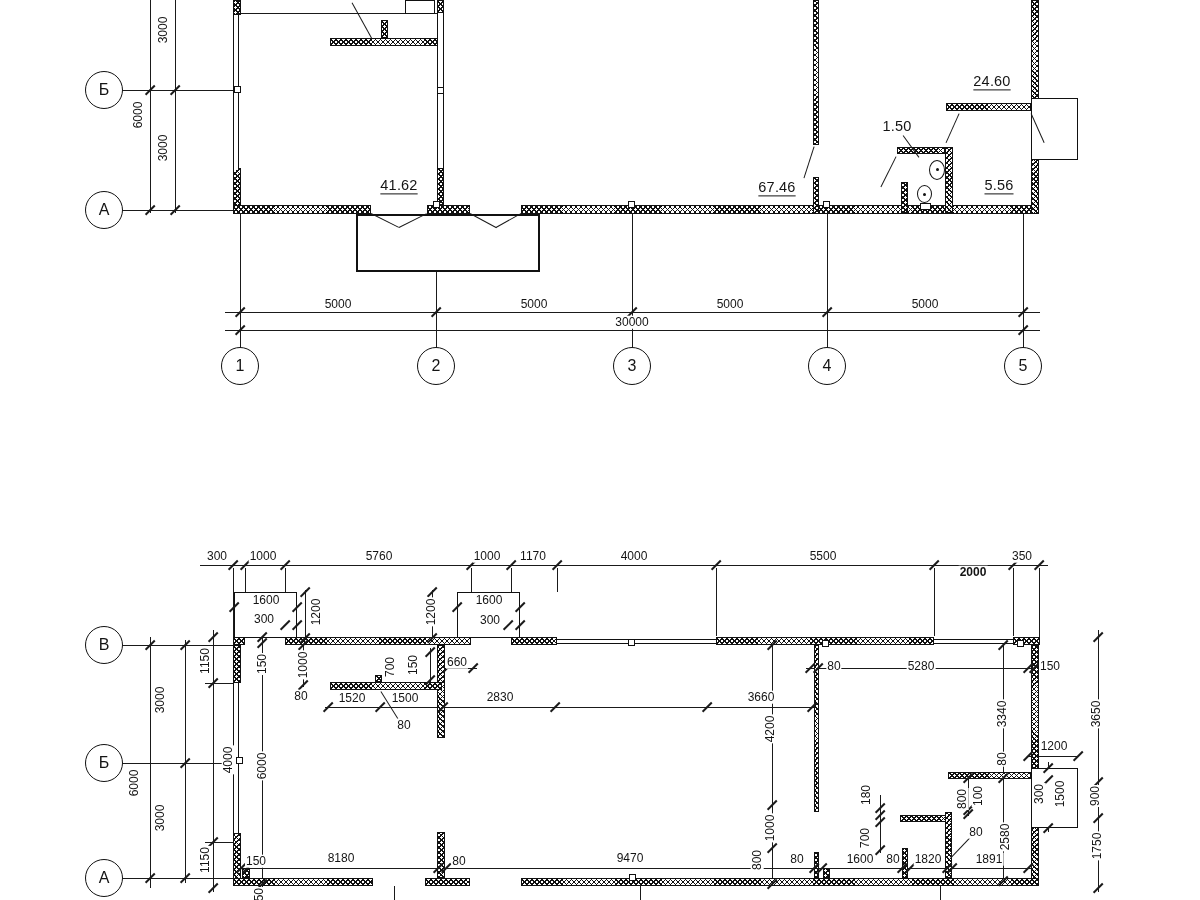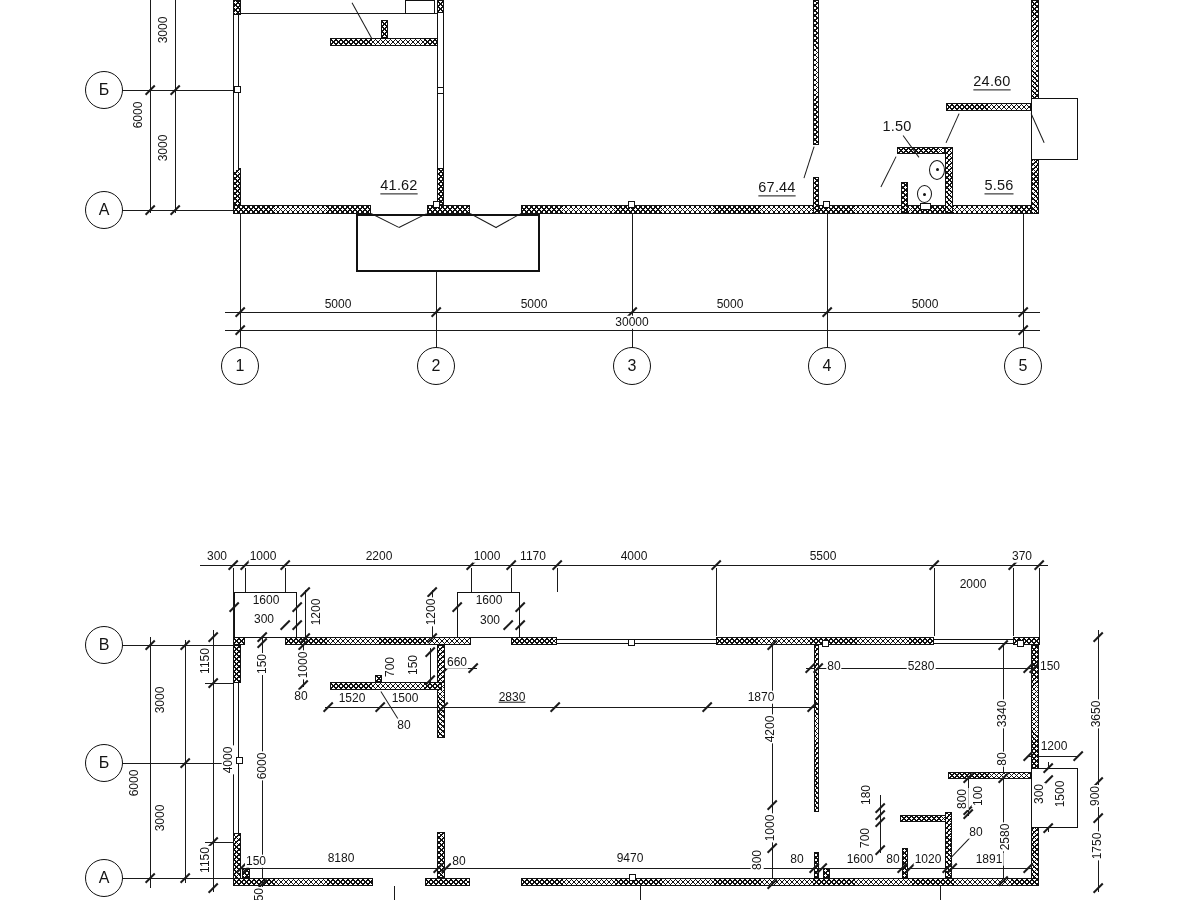--- a/index.html
+++ b/index.html
@@ -98,21 +98,21 @@
       <div class="dot" style="left: 923px; top: 193px;"></div>
       <div class="d rot" style="left: 163px; top: 30px;">3000</div>
       <div class="d rot" style="left: 138px; top: 115px;">6000</div>
       <div class="d rot" style="left: 163px; top: 148px;">3000</div>
       <div class="d" style="left: 338px; top: 304px;">5000</div>
       <div class="d" style="left: 534px; top: 304px;">5000</div>
       <div class="d" style="left: 730px; top: 304px;">5000</div>
       <div class="d" style="left: 925px; top: 304px;">5000</div>
       <div class="d" style="left: 632px; top: 322px;">30000</div>
       <div class="d room u" style="left: 399px; top: 186px;">41.62</div>
-      <div class="d room u" style="left: 777px; top: 188px;">67.44</div>
+      <div class="d room u" style="left: 777px; top: 188px;">67.46</div>
       <div class="d room" style="left: 897px; top: 127px;">1.50</div>
       <div class="d room u" style="left: 992px; top: 82px;">24.60</div>
       <div class="d room u" style="left: 999px; top: 186px;">5.56</div>
       <div class="ax" style="left: 104px; top: 90px;">Б</div>
       <div class="ax" style="left: 104px; top: 210px;">А</div>
       <div class="ax" style="left: 240px; top: 366px;">1</div>
       <div class="ax" style="left: 436px; top: 366px;">2</div>
       <div class="ax" style="left: 632px; top: 366px;">3</div>
       <div class="ax" style="left: 827px; top: 366px;">4</div>
       <div class="ax" style="left: 1023px; top: 366px;">5</div>
@@ -276,27 +276,27 @@
       <div class="tk" style="left: 1098px; top: 888px;"></div>
       <div class="dg" style="left: 398px; top: 718px; width: 31.9061px; transform: rotate(-122.196deg);"></div>
       <div class="dg" style="left: 970px; top: 837px; width: 27.5862px; transform: rotate(133.531deg);"></div>
       <div class="sq" style="left: 628px; top: 639px;"></div>
       <div class="sq" style="left: 822px; top: 640px;"></div>
       <div class="sq" style="left: 1017px; top: 640px;"></div>
       <div class="sq" style="left: 236px; top: 757px;"></div>
       <div class="sq" style="left: 629px; top: 874px;"></div>
       <div class="d" style="left: 217px; top: 556px;">300</div>
       <div class="d" style="left: 263px; top: 556px;">1000</div>
-      <div class="d" style="left: 379px; top: 556px;">2200</div>
+      <div class="d" style="left: 379px; top: 556px;">5760</div>
       <div class="d" style="left: 487px; top: 556px;">1000</div>
       <div class="d" style="left: 533px; top: 556px;">1170</div>
       <div class="d" style="left: 634px; top: 556px;">4000</div>
       <div class="d" style="left: 823px; top: 556px;">5500</div>
-      <div class="d" style="left: 973px; top: 584px;">2000</div>
-      <div class="d" style="left: 1022px; top: 556px;">370</div>
+      <div class="d" style="left: 973px; top: 572px; font-weight: bold;">2000</div>
+      <div class="d" style="left: 1022px; top: 556px;">350</div>
       <div class="d" style="left: 266px; top: 600px;">1600</div>
       <div class="d" style="left: 264px; top: 619px;">300</div>
       <div class="d rot" style="left: 316px; top: 612px;">1200</div>
       <div class="d" style="left: 489px; top: 600px;">1600</div>
       <div class="d" style="left: 490px; top: 620px;">300</div>
       <div class="d rot" style="left: 431px; top: 612px;">1200</div>
       <div class="d rot" style="left: 205px; top: 661px;">1150</div>
       <div class="d rot" style="left: 160px; top: 700px;">3000</div>
       <div class="d rot" style="left: 228px; top: 760px;">4000</div>
       <div class="d rot" style="left: 134px; top: 783px;">6000</div>
@@ -305,22 +305,22 @@
       <div class="d rot" style="left: 262px; top: 664px;">150</div>
       <div class="d rot" style="left: 262px; top: 766px;">6000</div>
       <div class="d rot" style="left: 303px; top: 665px;">1000</div>
       <div class="d" style="left: 301px; top: 696px;">80</div>
       <div class="d rot" style="left: 390px; top: 667px;">700</div>
       <div class="d rot" style="left: 413px; top: 665px;">150</div>
       <div class="d" style="left: 457px; top: 662px;">660</div>
       <div class="d" style="left: 352px; top: 698px;">1520</div>
       <div class="d" style="left: 405px; top: 698px;">1500</div>
       <div class="d" style="left: 404px; top: 725px;">80</div>
-      <div class="d" style="left: 512px; top: 697px; text-decoration: underline;">2830</div>
-      <div class="d" style="left: 761px; top: 697px;">1870</div>
+      <div class="d" style="left: 500px; top: 697px;">2830</div>
+      <div class="d" style="left: 761px; top: 697px;">3660</div>
       <div class="d rot" style="left: 770px; top: 729px;">4200</div>
       <div class="d rot" style="left: 770px; top: 828px;">1000</div>
       <div class="d rot" style="left: 757px; top: 860px;">800</div>
       <div class="d" style="left: 834px; top: 666px;">80</div>
       <div class="d" style="left: 921px; top: 666px;">5280</div>
       <div class="d" style="left: 1050px; top: 666px;">150</div>
       <div class="d rot" style="left: 1002px; top: 714px;">3340</div>
       <div class="d rot" style="left: 1096px; top: 714px;">3650</div>
       <div class="d" style="left: 1054px; top: 746px;">1200</div>
       <div class="d rot" style="left: 1002px; top: 759px;">80</div>
@@ -335,19 +335,19 @@
       <div class="d rot" style="left: 1097px; top: 846px;">1750</div>
       <div class="d" style="left: 976px; top: 832px;">80</div>
       <div class="d" style="left: 989px; top: 859px;">1891</div>
       <div class="d" style="left: 256px; top: 861px;">150</div>
       <div class="d" style="left: 341px; top: 858px;">8180</div>
       <div class="d" style="left: 459px; top: 861px;">80</div>
       <div class="d" style="left: 630px; top: 858px;">9470</div>
       <div class="d" style="left: 797px; top: 859px;">80</div>
       <div class="d" style="left: 860px; top: 859px;">1600</div>
       <div class="d" style="left: 893px; top: 859px;">80</div>
-      <div class="d" style="left: 928px; top: 859px;">1020</div>
+      <div class="d" style="left: 928px; top: 859px;">1820</div>
       <div class="d rot" style="left: 259px; top: 898px;">150</div>
       <div class="ax" style="left: 104px; top: 645px;">В</div>
       <div class="ax" style="left: 104px; top: 763px;">Б</div>
       <div class="ax" style="left: 104px; top: 878px;">А</div>
     </div>
 </div>
 
 </body></html>

